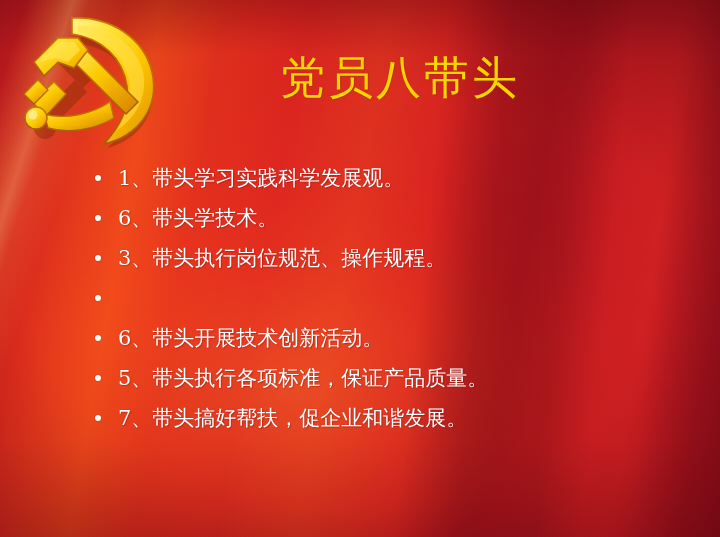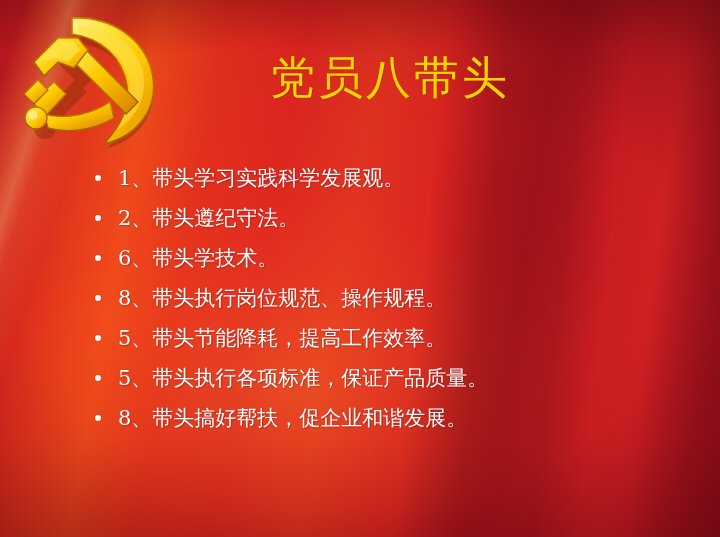--- a/index.html
+++ b/index.html
@@ -111,21 +111,21 @@
     left: 14px;
     top: 10px;
     width: 168px;
     height: 142px;
   }
   .emblem svg { display: block; width: 100%; height: 100%; }
 
   
   .title {
     position: absolute;
-    left: 190px;
+    left: 200px;
     top: 50px;
     width: 400px;
     text-align: center;
     font-size: 45px;
     line-height: 56px;
     letter-spacing: 3px;
     color: #ffd400;
     font-weight: 400;
     white-space: nowrap;
     text-shadow:
@@ -236,37 +236,36 @@
 
   <div class="title">党员八带头</div>
 
   <ul class="bullets">
     <li class="bullet-row">
       <span class="bullet-dot"></span>
       <span class="bullet-text">1、带头学习实践科学发展观。</span>
     </li>
     <li class="bullet-row">
       <span class="bullet-dot"></span>
-      <span class="bullet-text">2、带头遵纪守法。</span>
-    </li>
-    <li class="bullet-row">
-      <span class="bullet-dot"></span>
       <span class="bullet-text">6、带头学技术。</span>
     </li>
     <li class="bullet-row">
       <span class="bullet-dot"></span>
-      <span class="bullet-text">8、带头执行岗位规范、操作规程。</span>
-    </li>
-    <li class="bullet-row">
-      <span class="bullet-dot"></span>
-      <span class="bullet-text">5、带头节能降耗，提高工作效率。</span>
+      <span class="bullet-text">3、带头执行岗位规范、操作规程。</span>
+    </li>
+    <li class="bullet-row">
+      <span class="bullet-dot"></span>
+    </li>
+    <li class="bullet-row">
+      <span class="bullet-dot"></span>
+      <span class="bullet-text">6、带头开展技术创新活动。</span>
     </li>
     <li class="bullet-row">
       <span class="bullet-dot"></span>
       <span class="bullet-text">5、带头执行各项标准，保证产品质量。</span>
     </li>
     <li class="bullet-row">
       <span class="bullet-dot"></span>
-      <span class="bullet-text">8、带头搞好帮扶，促企业和谐发展。</span>
+      <span class="bullet-text">7、带头搞好帮扶，促企业和谐发展。</span>
     </li>
   </ul>
 
 </div>
 
 </body></html>

